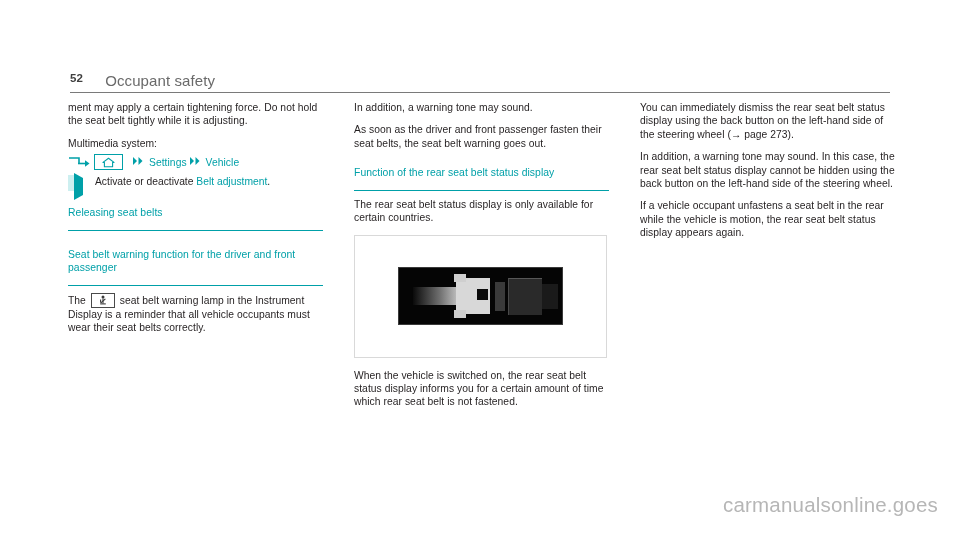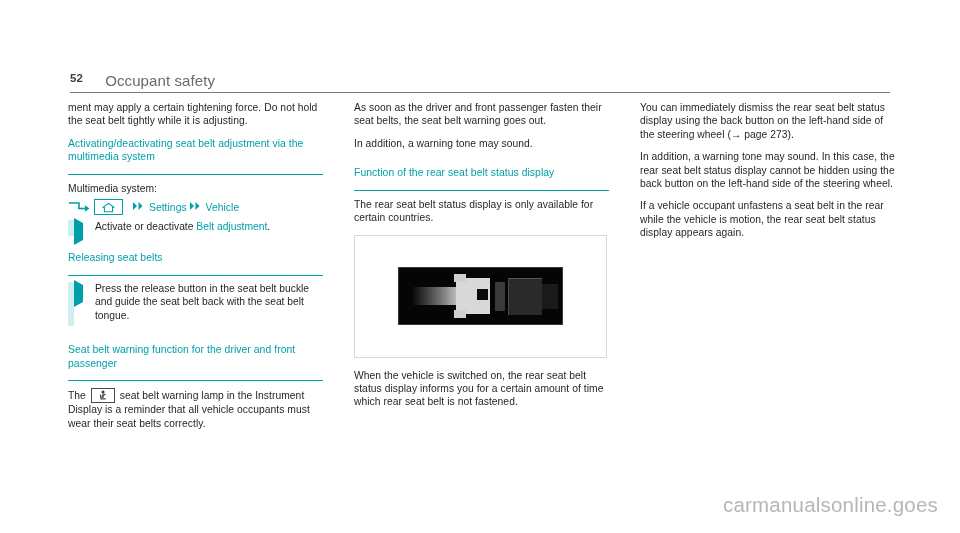--- a/index.html
+++ b/index.html
@@ -257,21 +257,20 @@
   <span class="header-title">Occupant safety</span>
 </div>
 
 <div class="columns">
 
   <div class="col">
 
     <p class="body">ment may apply a certain tightening force. Do not hold the seat belt tightly while it is adjusting.</p>
 
 
-    <h2 class="teal-head">Activating/deactivating seat belt adjustment via the multimedia system</h2>
 
     <div class="nav-block">
       <p class="body" style="margin-bottom:0">Multimedia system:</p>
 
       <div class="nav-path">
         <span class="arrow-hook">
           <svg width="22" height="12" viewBox="0 0 22 12">
             <path d="M1 2 L11 2 L11 7.5" stroke="#00a0a8" stroke-width="1.6" fill="none"></path>
             <path d="M10 7.5 L19 7.5" stroke="#00a0a8" stroke-width="1.6" fill="none"></path>
             <path d="M17 4.2 L21.5 7.5 L17 10.8 Z" fill="#00a0a8"></path>
@@ -305,46 +304,39 @@
     <div class="step-block" style="margin-top:5px;height:16px">
       <div class="step-bar"></div>
       <div class="step-row">
         <span class="step-tri"><span class="tri"></span></span>
         <span class="step-text"><span>Activate or deactivate </span><span class="teal">Belt adjustment</span><span>.</span></span>
       </div>
     </div>
 
     <h2 class="teal-head" style="margin-top:15px">Releasing seat belts</h2>
 
-    <div class="step-block" style="margin-top:6px;min-height:44px">
-      <div class="step-bar"></div>
-      <div class="step-row">
-        <span class="step-tri"><span class="tri"></span></span>
-        <span class="step-text">Press the release button in the seat belt buckle and guide the seat belt back with the seat belt tongue.</span>
-      </div>
-    </div>
 
     <h2 class="teal-head" style="margin-top:17px">Seat belt warning function for the driver and front passenger</h2>
 
     <p class="body" style="margin-top:7px"><span>The </span><span class="lamp-box">
           <svg width="12" height="11" viewBox="0 0 12 11">
             <circle cx="6" cy="2" r="1.5" fill="#3a3a3a"></circle>
             <path d="M6 3.4 L6 8.6" stroke="#3a3a3a" stroke-width="1.1"></path>
             <path d="M3.2 8.9 L8.8 8.9" stroke="#3a3a3a" stroke-width="1.1"></path>
             <path d="M8.4 3.9 L3.6 8.2" stroke="#3a3a3a" stroke-width="1.1"></path>
             <path d="M3.6 4.4 L3.6 7.4" stroke="#3a3a3a" stroke-width="1.1"></path>
           </svg>
         </span><span> seat belt warning lamp in the Instrument Display is a reminder that all vehicle occupants must wear their seat belts correctly.</span></p>
 
   </div>
 
   <div class="col">
 
+    <p class="body">In addition, a warning tone may sound.</p>
     <p class="body">As soon as the driver and front passenger fasten their seat belts, the seat belt warning goes out.</p>
-    <p class="body">In addition, a warning tone may sound.</p>
 
     <h2 class="teal-head" style="margin-top:16px">Function of the rear seat belt status display</h2>
 
     <p class="body" style="margin-top:7px">The rear seat belt status display is only available for certain countries.</p>
 
     <div class="figure">
       <div class="figure-inner">
         <span class="belt-strap"></span>
         <span class="belt-tongue"></span>
         <span class="tongue-tab"></span>

